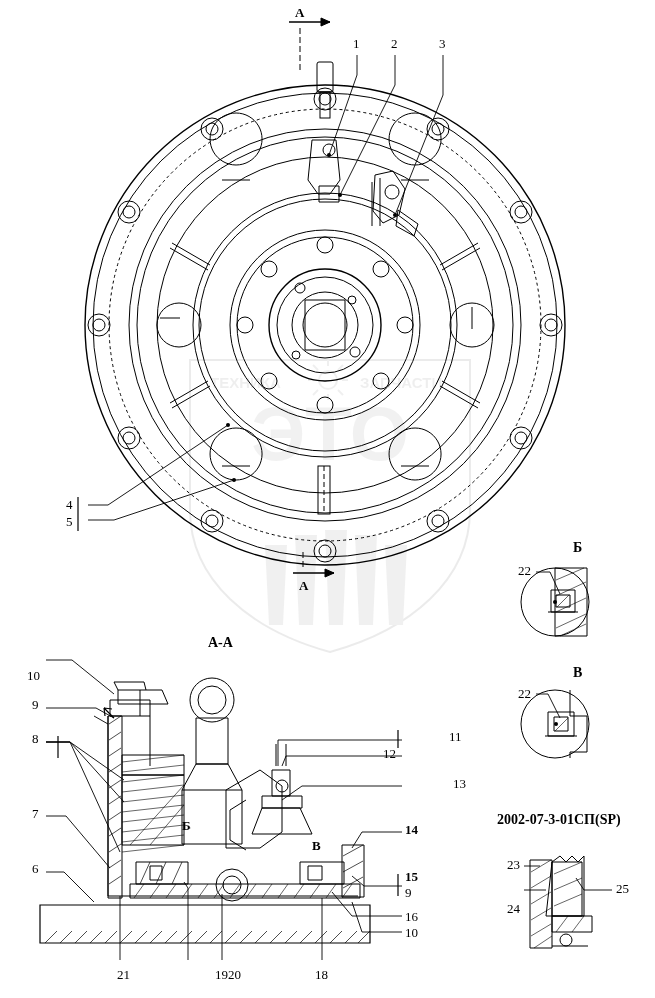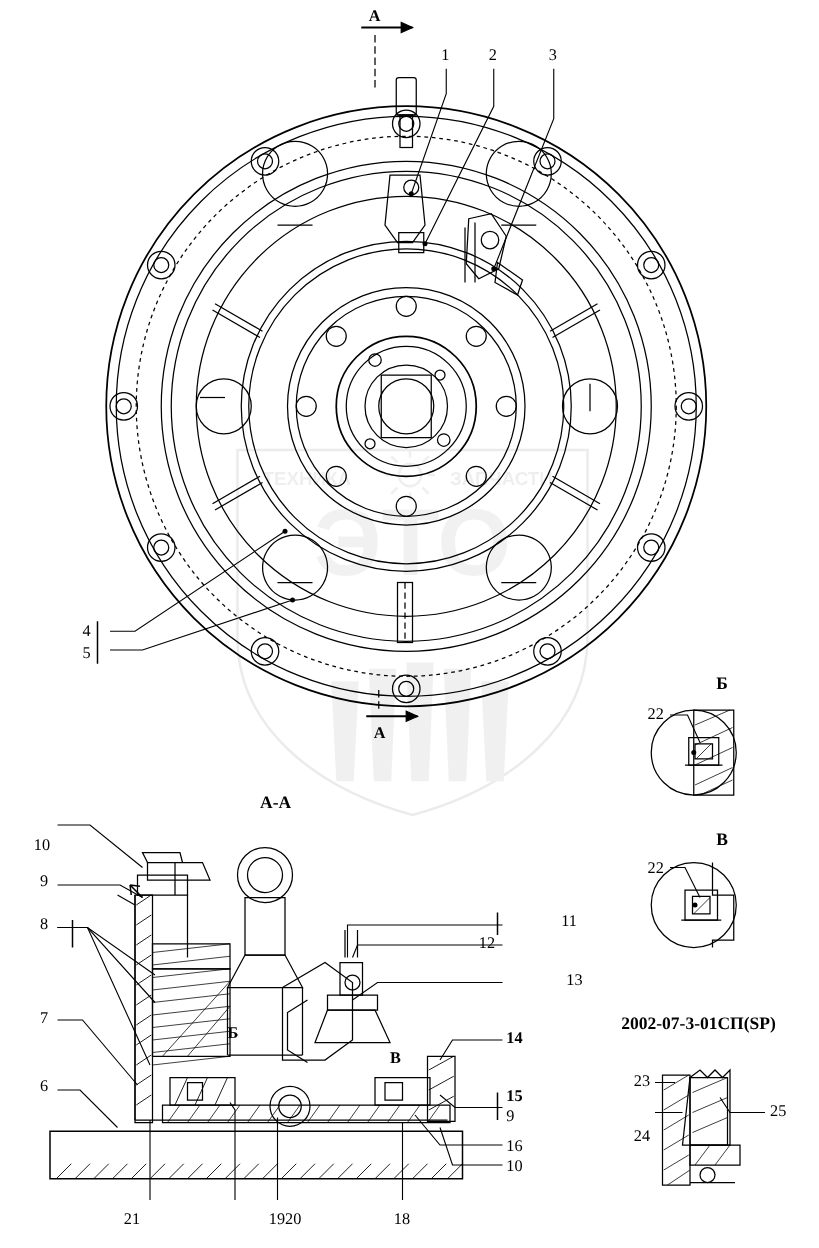--- a/index.html
+++ b/index.html
@@ -358,21 +358,21 @@
   <div class="lbl" style="left:66px;top:514px;">5</div>
 
   <div class="title" style="left:208px;top:635px;">A-A</div>
 
   <div class="lbl" style="left:27px;top:648px;margin-top:20px;">10</div>
   <div class="lbl" style="left:32px;top:697px;">9</div>
   <div class="lbl" style="left:32px;top:731px;">8</div>
   <div class="lbl" style="left:32px;top:806px;">7</div>
   <div class="lbl" style="left:32px;top:861px;">6</div>
 
-  <div class="lbl" style="left:99px;top:967px;text-align:center;">21</div>
+  <div class="lbl" style="left:117px;top:967px;text-align:center;">21</div>
   <div class="lbl" style="left:192px;top:967px;margin-left:36px;">20</div>
   <div class="lbl" style="left:215px;top:967px;">19</div>
   <div class="lbl" style="left:315px;top:967px;">18</div>
   <div class="lbl" style="left:405px;top:925px;">10</div>
 
   <div class="lbl" style="left:405px;top:729px;margin-left:44px;">11</div>
   <div class="lbl" style="left:383px;top:746px;">12</div>
   <div class="lbl" style="left:405px;top:776px;margin-left:48px;">13</div>
   <div class="lbl" style="left:405px;top:822px;font-weight:bold;">14</div>
   <div class="lbl" style="left:405px;top:869px;font-weight:bold;">15</div>

